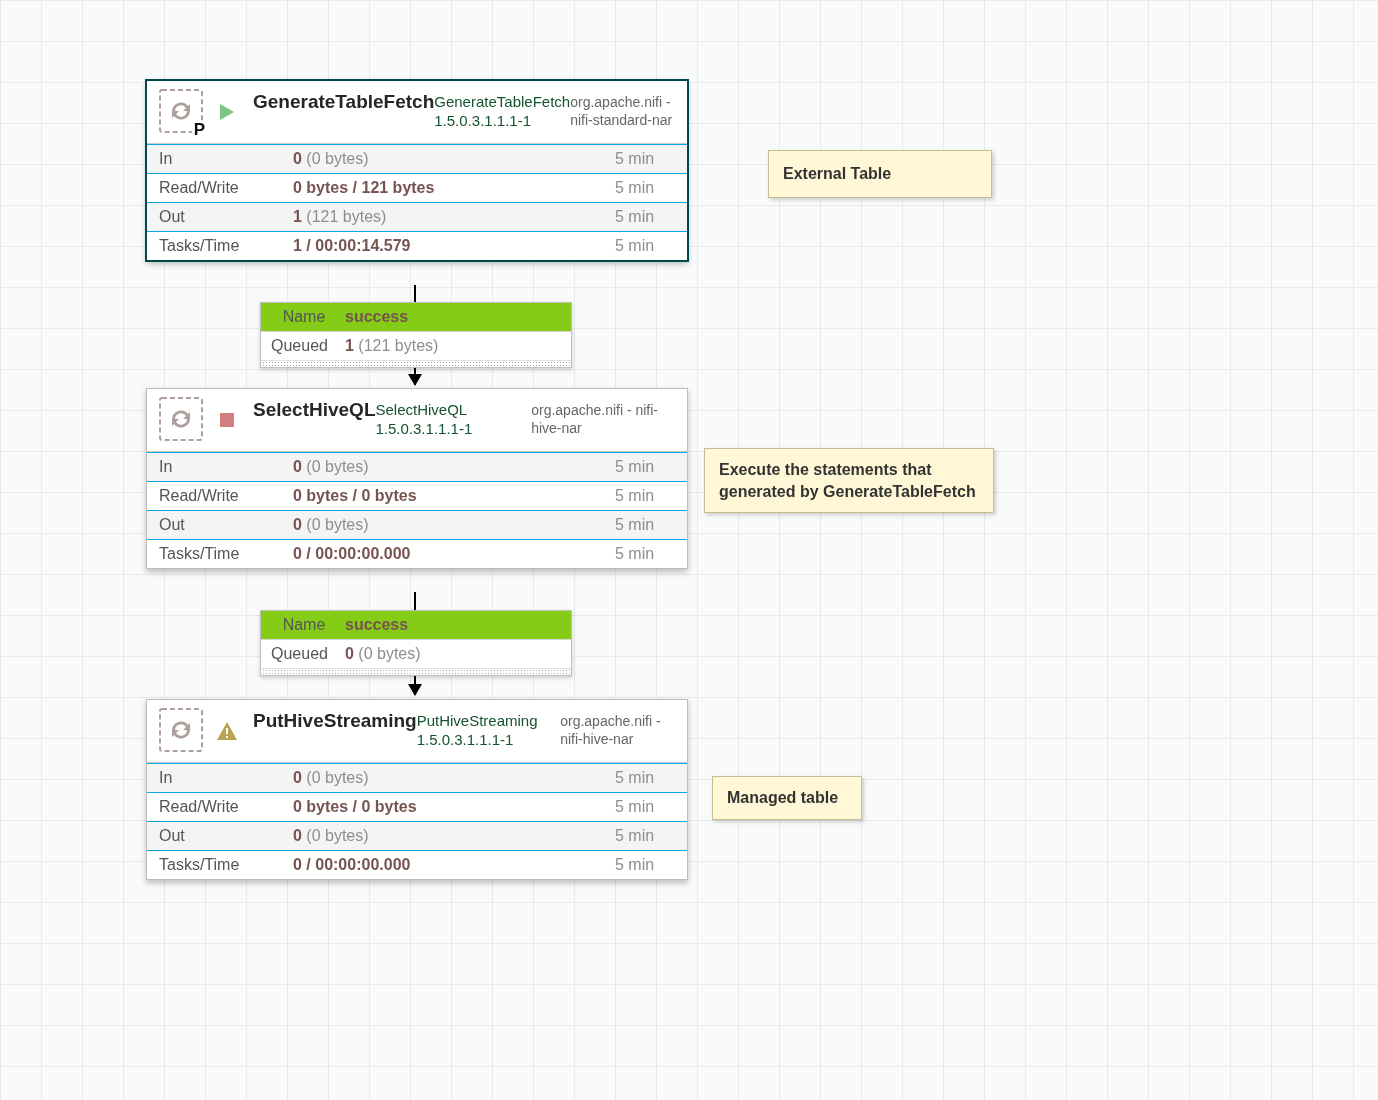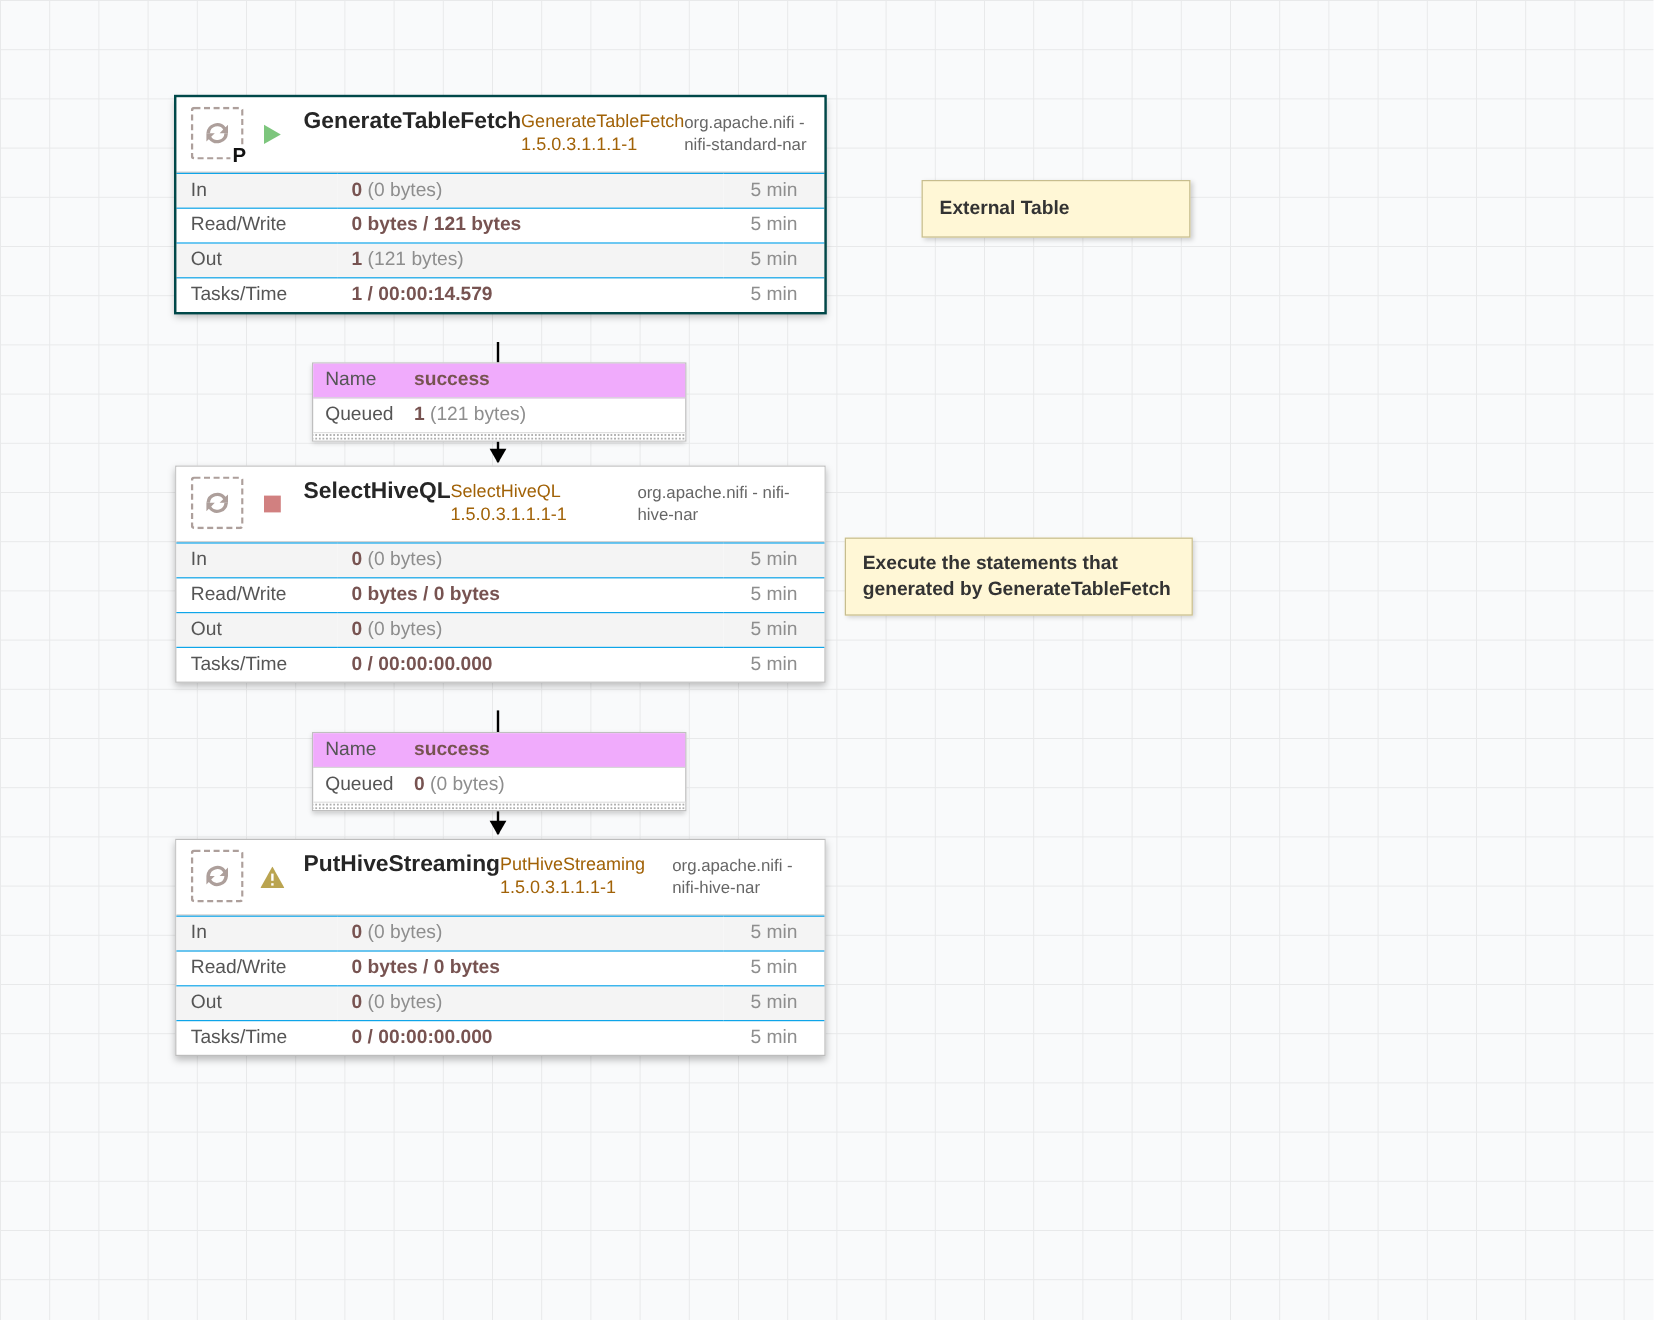--- a/index.html
+++ b/index.html
@@ -38,45 +38,45 @@
     position:absolute;right:-4px;bottom:-5px;
     font-weight:700;font-size:17px;color:#111;background:#fff;
     padding:0 2px;border-radius:2px;line-height:1;
   }
   .status{
     width:20px;display:flex;justify-content:center;
     margin-right:16px;flex:0 0 20px;align-items:flex-start;margin-top:2px;
   }
   .name-block{display:flex;min-width:0}
   .name-block .title{font-size:19px;font-weight:700;color:#262626;line-height:1.15;}
-  .name-block .type{font-size:15px;color:#a16207;line-height:1.25;margin-top:2px;}
+  .name-block .type{font-size:15px;color:#14532d;line-height:1.25;margin-top:2px;}
   .name-block .bundle{font-size:14px;color:#666;line-height:1.25;margin-top:3px;}
 
   .stats{width:100%;border-collapse:collapse;}
   .stats tr:nth-child(odd){background:#f4f4f4;}
   .stats td{
     padding:5px 12px;font-size:16px;white-space:nowrap;
     border-top:1px solid #0ea5e9;
   }
   .stats td.label{color:#555;font-weight:400;width:110px;}
   .stats td.val{color:#775351;font-weight:700;}
   .stats td.val .muted{color:#8e8e8e;font-weight:400;}
-  .stats td.time{color:#8e8e8e;text-align:center;width:60px;}
+  .stats td.time{color:#8e8e8e;text-align:left;width:60px;}
 
   
   .conn{
     position:absolute;width:310px;
     background:#fff;border:1px solid #bfbfbf;
     box-shadow:0 2px 4px rgba(0,0,0,.18);
   }
   .conn .row{padding:5px 10px;font-size:16px;display:flex;gap:8px;align-items:baseline;}
   .conn .row .lbl{color:#555;width:66px;}
   .conn .row .v{color:#775351;font-weight:700;}
   .conn .row .v .muted{color:#8e8e8e;font-weight:400;}
-  .conn .row.top{background:#f0abfc;border-bottom:1px solid #d7d7d7;}
+  .conn .row.top{background:#84cc16;border-bottom:1px solid #d7d7d7;text-align:center;}
   .conn .dots{
     height:6px;
     background-image:radial-gradient(#a8a8a8 0.5px,transparent 1px);
     background-size:3px 3px;
     background-position:1px 0;
     background-color:#fff;
     border-top:1px solid #e0e0e0;
   }
 
   
@@ -269,14 +269,15 @@
             <td class="label">Tasks/Time</td>
             <td class="val"><span>0 / 00:00:00.000</span><span class="muted"></span></td>
             <td class="time">5 min</td>
           </tr>
     </tbody>
       </table>
   </div>
 
   <div class="note" style="left:768px;top:150px;width:224px;height:48px;padding-top:12px;">External Table</div>
   <div class="note" style="left:704px;top:448px;width:290px;">Execute the statements that generated by GenerateTableFetch</div>
+  <div class="note" style="left:712px;top:776px;width:150px;">Managed table</div>
 
 </div>
 
 </body></html>

